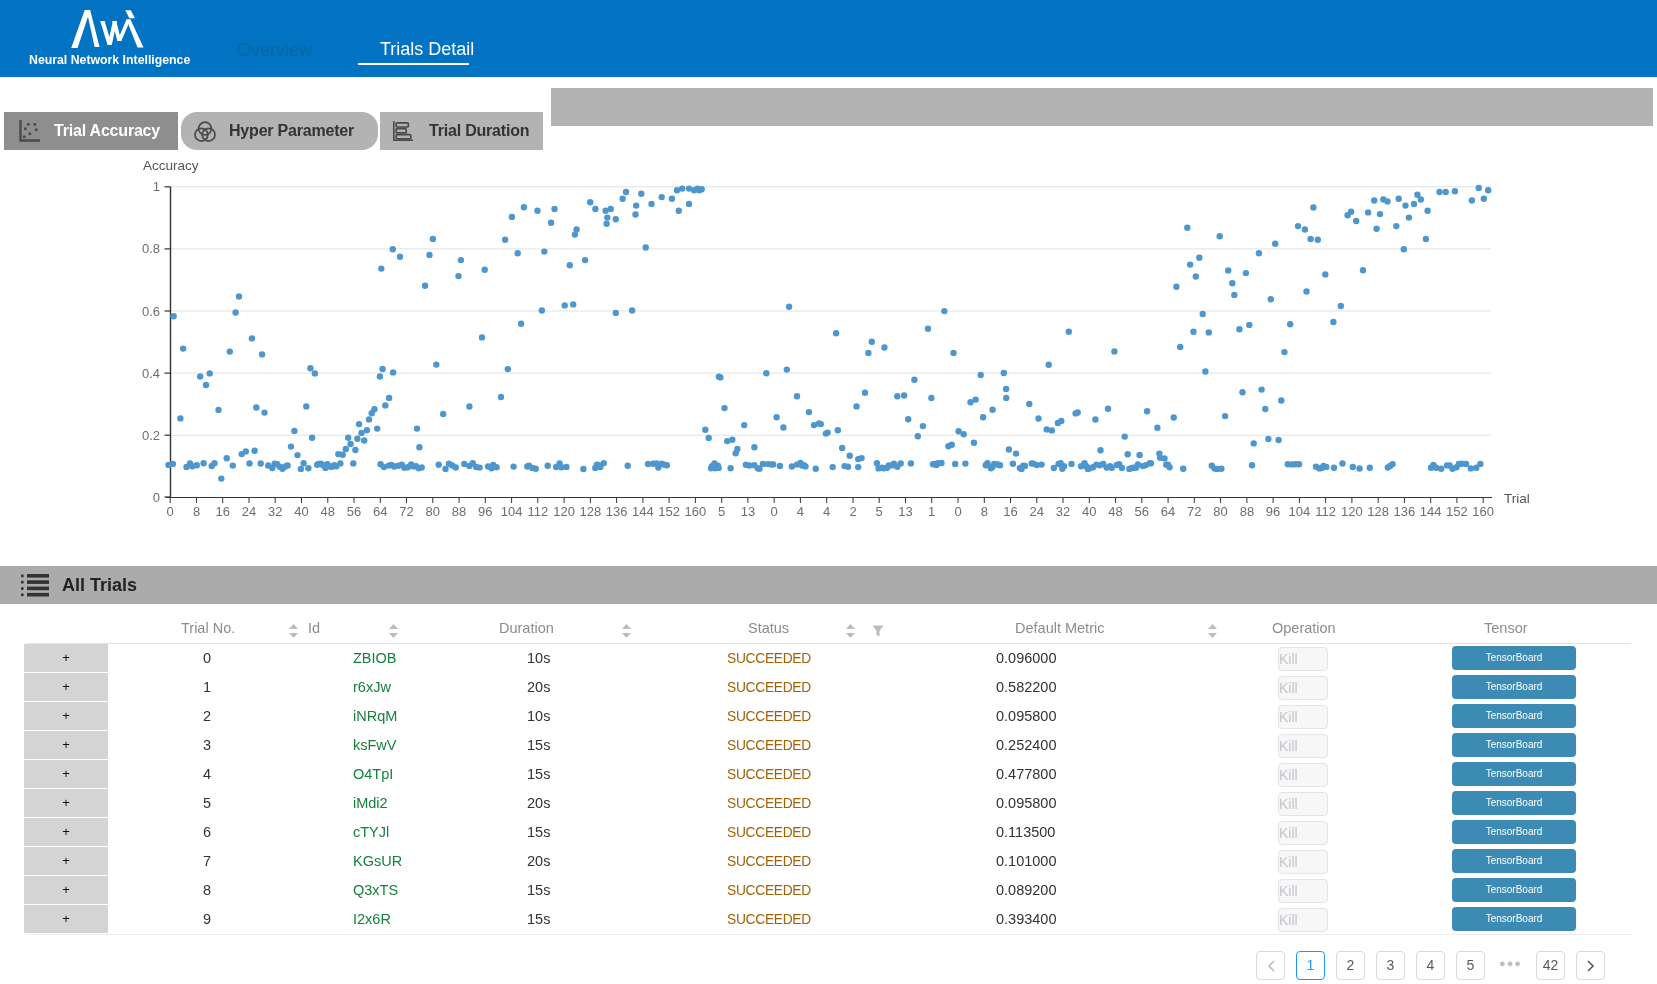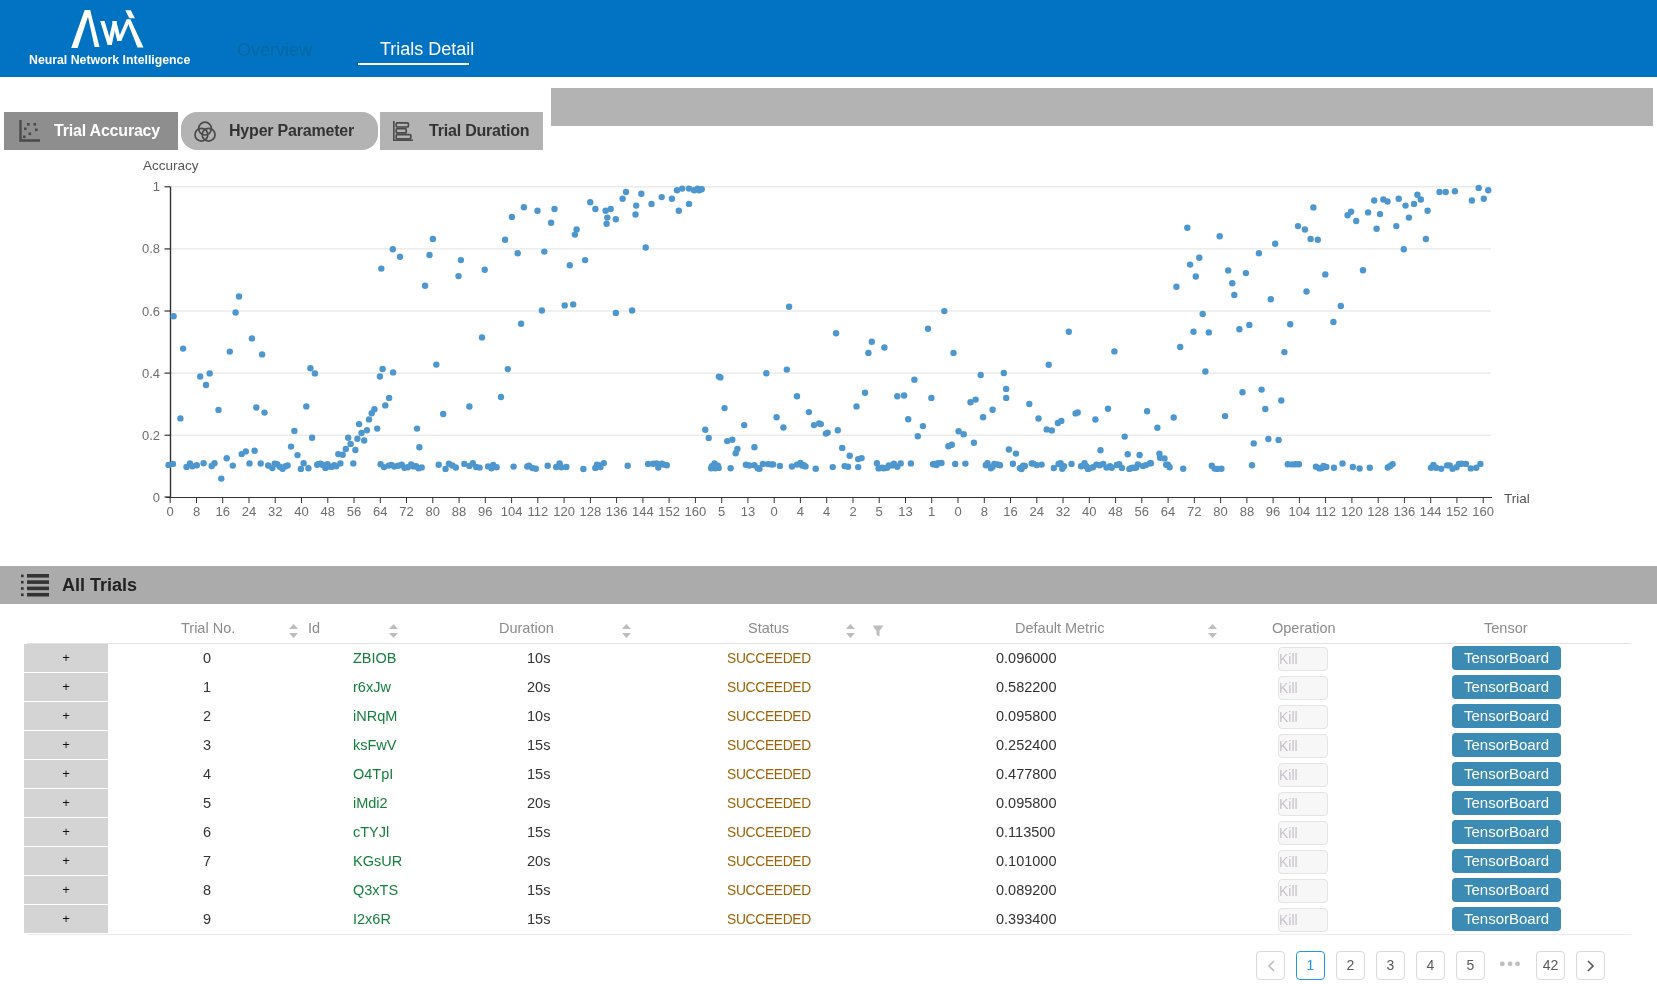--- a/index.html
+++ b/index.html
@@ -25,21 +25,21 @@
 .hcell{position:absolute;top:620px;font-size:14.5px;color:#8c8c8c;}
 #thdrline{left:27px;top:643px;width:1604px;height:1px;background:#e3e3e3;}
 .row{position:absolute;left:27px;width:1604px;height:29px;border-bottom:1px solid #ebebeb;background:#fff;}
 .exp{position:absolute;left:-3px;top:0px;width:84px;height:28px;background:#d4d4d4;color:#111;text-align:center;font-size:13px;line-height:28px;}
 .cno{position:absolute;left:130px;width:100px;top:0;text-align:center;line-height:29px;font-size:14.5px;color:#333;}
 .cid{position:absolute;left:281px;top:0;line-height:29px;font-size:14.5px;color:#15803d;margin-left:45px;}
 .cdur{position:absolute;left:500px;width:81px;top:0;text-align:left;line-height:29px;font-size:14.5px;color:#333;}
 .cst{position:absolute;left:700px;top:0;line-height:29px;color:#a16207;letter-spacing:-0.3px;font-size:13.8px;}
 .cdm{position:absolute;left:969px;width:92px;top:0;line-height:29px;font-size:14.5px;color:#333;}
 .kill{position:absolute;left:1251px;top:3px;width:48px;height:22px;background:#f7f7f7;border:1px solid #e4e4e4;border-radius:4px;color:#c8c2cc;font-size:14px;text-align:left;line-height:22px;}
-.tb{position:absolute;left:1425px;top:2px;width:109px;height:24px;background:#3b8bb5;border-radius:4px;color:#fff;font-size:15px;text-align:center;line-height:24px;}
+.tb{position:absolute;left:1425px;top:2px;width:124px;height:24px;background:#3b8bb5;border-radius:4px;color:#fff;font-size:10px;text-align:center;line-height:24px;}
 
 .sortic{position:absolute;top:624px;width:9px;height:14px;}
 
 .pg{position:absolute;top:951px;width:27px;height:27px;border:1px solid #d9d9d9;border-radius:4px;background:#fff;text-align:center;line-height:27px;font-size:14px;color:#595959;}
 .pga{border-color:#2196f3;color:#2196f3;}
 .pgdots{position:absolute;top:951px;width:29px;height:29px;text-align:center;line-height:25px;font-size:11px;color:#bfbfbf;letter-spacing:1px;}
 </style>
 </head>
 <body>
 <div id="hdr" class="abs"></div>

